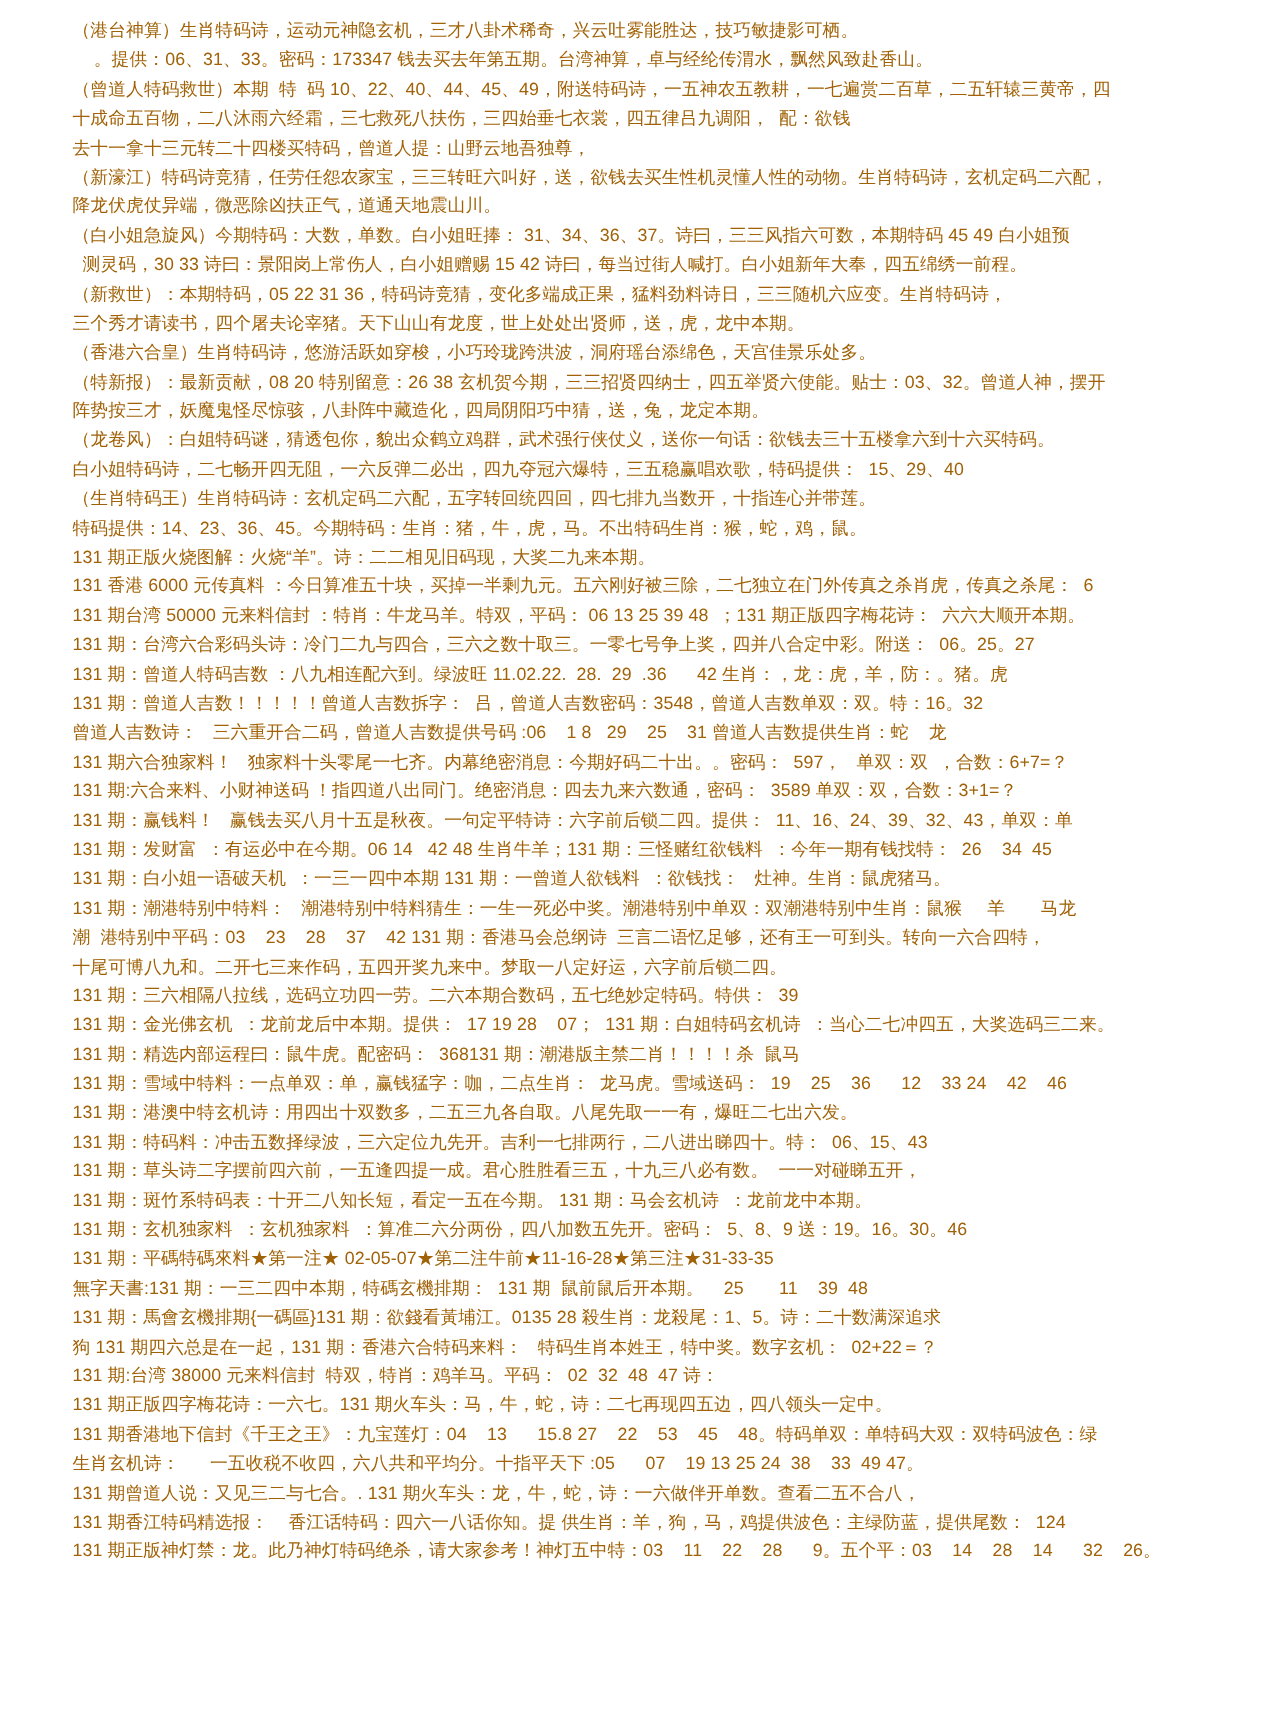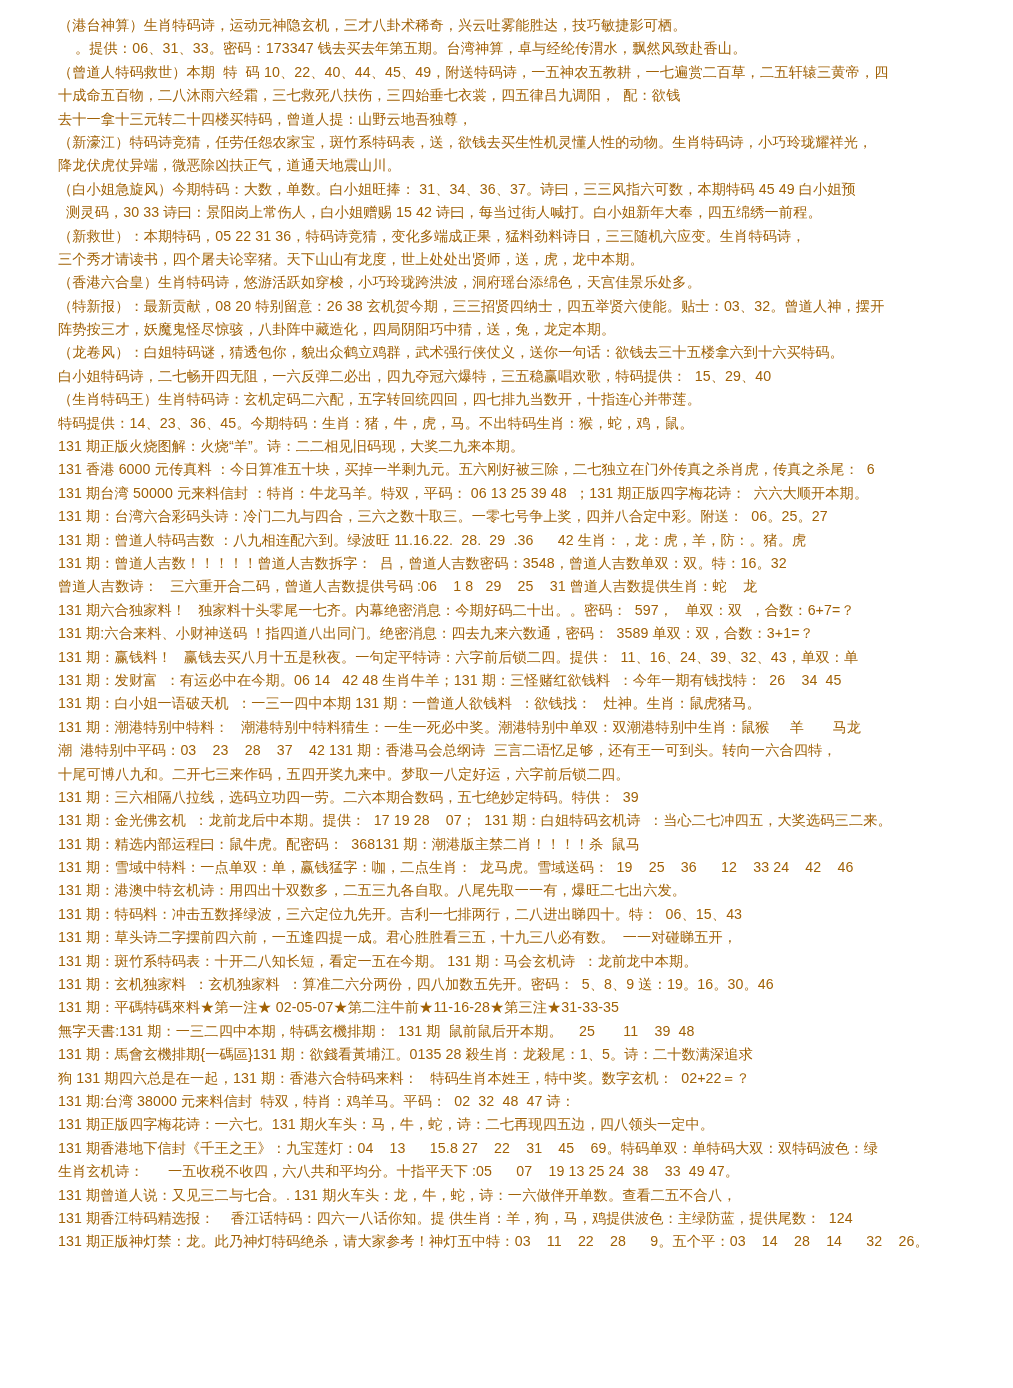--- a/index.html
+++ b/index.html
@@ -33,38 +33,38 @@
   </style>
 </head>
 <body>
 
 <div class="page">
   <div class="line">（港台神算）生肖特码诗，运动元神隐玄机，三才八卦术稀奇，兴云吐雾能胜达，技巧敏捷影可栖。</div>
   <div class="line indent">。提供：06、31、33。密码：173347 钱去买去年第五期。台湾神算，卓与经纶传渭水，飘然风致赴香山。</div>
   <div class="line">（曾道人特码救世）本期  特  码 10、22、40、44、45、49，附送特码诗，一五神农五教耕，一七遍赏二百草，二五轩辕三黄帝，四</div>
   <div class="line">十成命五百物，二八沐雨六经霜，三七救死八扶伤，三四始垂七衣裳，四五律吕九调阳，  配：欲钱</div>
   <div class="line">去十一拿十三元转二十四楼买特码，曾道人提：山野云地吾独尊，</div>
-  <div class="line">（新濠江）特码诗竞猜，任劳任怨农家宝，斑竹系特码表，送，欲钱去买生性机灵懂人性的动物。生肖特码诗，小巧玲珑耀祥光，</div>
+  <div class="line">（新濠江）特码诗竞猜，任劳任怨农家宝，三三转旺六叫好，送，欲钱去买生性机灵懂人性的动物。生肖特码诗，玄机定码二六配，</div>
   <div class="line">降龙伏虎仗异端，微恶除凶扶正气，道通天地震山川。</div>
   <div class="line">（白小姐急旋风）今期特码：大数，单数。白小姐旺捧： 31、34、36、37。诗曰，三三风指六可数，本期特码 45 49 白小姐预</div>
   <div class="line">  测灵码，30 33 诗曰：景阳岗上常伤人，白小姐赠赐 15 42 诗曰，每当过街人喊打。白小姐新年大奉，四五绵绣一前程。</div>
   <div class="line">（新救世）：本期特码，05 22 31 36，特码诗竞猜，变化多端成正果，猛料劲料诗日，三三随机六应变。生肖特码诗，</div>
   <div class="line">三个秀才请读书，四个屠夫论宰猪。天下山山有龙度，世上处处出贤师，送，虎，龙中本期。</div>
   <div class="line">（香港六合皇）生肖特码诗，悠游活跃如穿梭，小巧玲珑跨洪波，洞府瑶台添绵色，天宫佳景乐处多。</div>
   <div class="line">（特新报）：最新贡献，08 20 特别留意：26 38 玄机贺今期，三三招贤四纳士，四五举贤六使能。贴士：03、32。曾道人神，摆开</div>
   <div class="line">阵势按三才，妖魔鬼怪尽惊骇，八卦阵中藏造化，四局阴阳巧中猜，送，兔，龙定本期。</div>
   <div class="line">（龙卷风）：白姐特码谜，猜透包你，貌出众鹤立鸡群，武术强行侠仗义，送你一句话：欲钱去三十五楼拿六到十六买特码。</div>
   <div class="line">白小姐特码诗，二七畅开四无阻，一六反弹二必出，四九夺冠六爆特，三五稳赢唱欢歌，特码提供：  15、29、40</div>
   <div class="line">（生肖特码王）生肖特码诗：玄机定码二六配，五字转回统四回，四七排九当数开，十指连心并带莲。</div>
   <div class="line">特码提供：14、23、36、45。今期特码：生肖：猪，牛，虎，马。不出特码生肖：猴，蛇，鸡，鼠。</div>
   <div class="line">131 期正版火烧图解：火烧“羊”。诗：二二相见旧码现，大奖二九来本期。</div>
   <div class="line">131 香港 6000 元传真料 ：今日算准五十块，买掉一半剩九元。五六刚好被三除，二七独立在门外传真之杀肖虎，传真之杀尾：  6</div>
   <div class="line">131 期台湾 50000 元来料信封 ：特肖：牛龙马羊。特双，平码： 06 13 25 39 48  ；131 期正版四字梅花诗：  六六大顺开本期。</div>
   <div class="line">131 期：台湾六合彩码头诗：冷门二九与四合，三六之数十取三。一零七号争上奖，四并八合定中彩。附送：  06。25。27</div>
-  <div class="line">131 期：曾道人特码吉数 ：八九相连配六到。绿波旺 11.16.22.  28.  29  .36      42 生肖：，龙：虎，羊，防：。猪。虎</div>
+  <div class="line">131 期：曾道人特码吉数 ：八九相连配六到。绿波旺 11.02.22.  28.  29  .36      42 生肖：，龙：虎，羊，防：。猪。虎</div>
   <div class="line">131 期：曾道人吉数！！！！！曾道人吉数拆字：  吕，曾道人吉数密码：3548，曾道人吉数单双：双。特：16。32</div>
   <div class="line">曾道人吉数诗：   三六重开合二码，曾道人吉数提供号码 :06    1 8   29    25    31 曾道人吉数提供生肖：蛇    龙</div>
   <div class="line">131 期六合独家料！   独家料十头零尾一七齐。内幕绝密消息：今期好码二十出。。密码：  597，   单双：双  ，合数：6+7=？</div>
   <div class="line">131 期:六合来料、小财神送码 ！指四道八出同门。绝密消息：四去九来六数通，密码：  3589 单双：双，合数：3+1=？</div>
   <div class="line">131 期：赢钱料！   赢钱去买八月十五是秋夜。一句定平特诗：六字前后锁二四。提供：  11、16、24、39、32、43，单双：单</div>
   <div class="line">131 期：发财富  ：有运必中在今期。06 14   42 48 生肖牛羊；131 期：三怪赌红欲钱料  ：今年一期有钱找特：  26    34  45</div>
   <div class="line">131 期：白小姐一语破天机  ：一三一四中本期 131 期：一曾道人欲钱料  ：欲钱找：   灶神。生肖：鼠虎猪马。</div>
   <div class="line">131 期：潮港特别中特料：   潮港特别中特料猜生：一生一死必中奖。潮港特别中单双：双潮港特别中生肖：鼠猴     羊       马龙</div>
   <div class="line">潮  港特别中平码：03    23    28    37    42 131 期：香港马会总纲诗  三言二语忆足够，还有王一可到头。转向一六合四特，</div>
   <div class="line">十尾可博八九和。二开七三来作码，五四开奖九来中。梦取一八定好运，六字前后锁二四。</div>
@@ -76,19 +76,19 @@
   <div class="line">131 期：特码料：冲击五数择绿波，三六定位九先开。吉利一七排两行，二八进出睇四十。特：  06、15、43</div>
   <div class="line">131 期：草头诗二字摆前四六前，一五逢四提一成。君心胜胜看三五，十九三八必有数。  一一对碰睇五开，</div>
   <div class="line">131 期：斑竹系特码表：十开二八知长短，看定一五在今期。 131 期：马会玄机诗  ：龙前龙中本期。</div>
   <div class="line">131 期：玄机独家料  ：玄机独家料  ：算准二六分两份，四八加数五先开。密码：  5、8、9 送：19。16。30。46</div>
   <div class="line">131 期：平碼特碼來料★第一注★ 02-05-07★第二注牛前★11-16-28★第三注★31-33-35</div>
   <div class="line">無字天書:131 期：一三二四中本期，特碼玄機排期：  131 期  鼠前鼠后开本期。    25       11    39  48</div>
   <div class="line">131 期：馬會玄機排期{一碼區}131 期：欲錢看黃埔江。0135 28 殺生肖：龙殺尾：1、5。诗：二十数满深追求</div>
   <div class="line">狗 131 期四六总是在一起，131 期：香港六合特码来料：   特码生肖本姓王，特中奖。数字玄机：  02+22＝？</div>
   <div class="line">131 期:台湾 38000 元来料信封  特双，特肖：鸡羊马。平码：  02  32  48  47 诗：</div>
   <div class="line">131 期正版四字梅花诗：一六七。131 期火车头：马，牛，蛇，诗：二七再现四五边，四八领头一定中。</div>
-  <div class="line">131 期香港地下信封《千王之王》：九宝莲灯：04    13      15.8 27    22    31    45    69。特码单双：单特码大双：双特码波色：绿</div>
+  <div class="line">131 期香港地下信封《千王之王》：九宝莲灯：04    13      15.8 27    22    53    45    48。特码单双：单特码大双：双特码波色：绿</div>
   <div class="line">生肖玄机诗：      一五收税不收四，六八共和平均分。十指平天下 :05      07    19 13 25 24  38    33  49 47。</div>
   <div class="line">131 期曾道人说：又见三二与七合。. 131 期火车头：龙，牛，蛇，诗：一六做伴开单数。查看二五不合八，</div>
   <div class="line">131 期香江特码精选报：    香江话特码：四六一八话你知。提 供生肖：羊，狗，马，鸡提供波色：主绿防蓝，提供尾数：  124</div>
   <div class="line">131 期正版神灯禁：龙。此乃神灯特码绝杀，请大家参考！神灯五中特：03    11    22    28      9。五个平：03    14    28    14      32    26。</div>
   <div class="line"></div>
 </div>
 
 </body></html>

